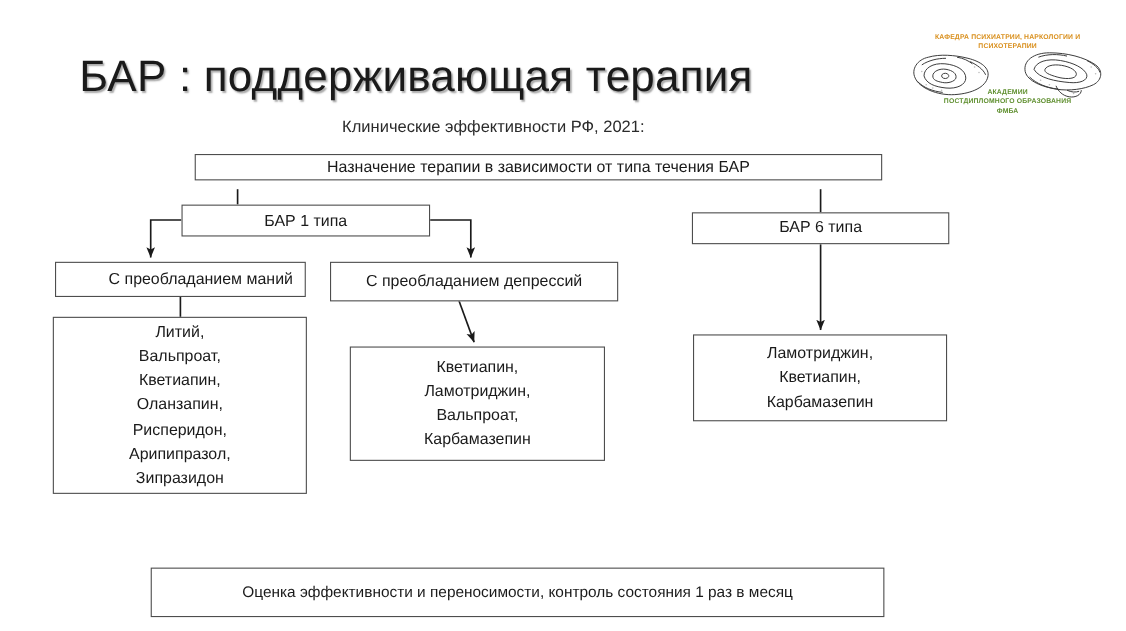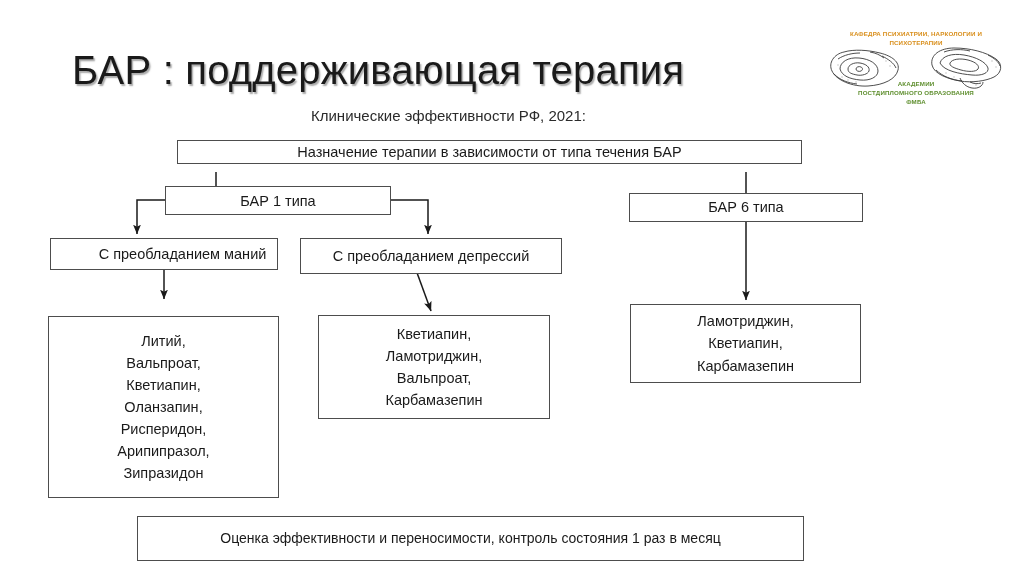--- a/index.html
+++ b/index.html
@@ -80,21 +80,21 @@
     padding: 2px 6px;
   }
   .box .lines { width: 100%; }
   .box .lines div { white-space: nowrap; }
 
   #box-root     { left: 177px; top: 140px;  width: 625px; height: 24px; }
   #box-type1    { left: 165px; top: 186px;  width: 226px; height: 29px; align-items: flex-end; }
   #box-type2    { left: 629px; top: 193px;  width: 234px; height: 29px; }
   #box-mania    { left: 50px;  top: 238px;  width: 228px; height: 32px; padding-left: 43px; }
   #box-depr     { left: 300px; top: 238px;  width: 262px; height: 36px; }
-  #box-drugs-m  { left: 48px;  top: 316px;  width: 231px; height: 182px; }
+  #box-drugs-m  { left: 48px;  top: 288px;  width: 231px; height: 161px; }
   #box-drugs-d  { left: 318px; top: 315px;  width: 232px; height: 104px; }
   #box-drugs-2  { left: 630px; top: 304px;  width: 231px; height: 79px; }
   #box-monitor  { left: 137px; top: 516px;  width: 667px; height: 45px; font-size: 14px; }
 
   
   #connectors {
     position: absolute;
     left: 0; top: 0;
     width: 1024px; height: 574px;
     pointer-events: none;

